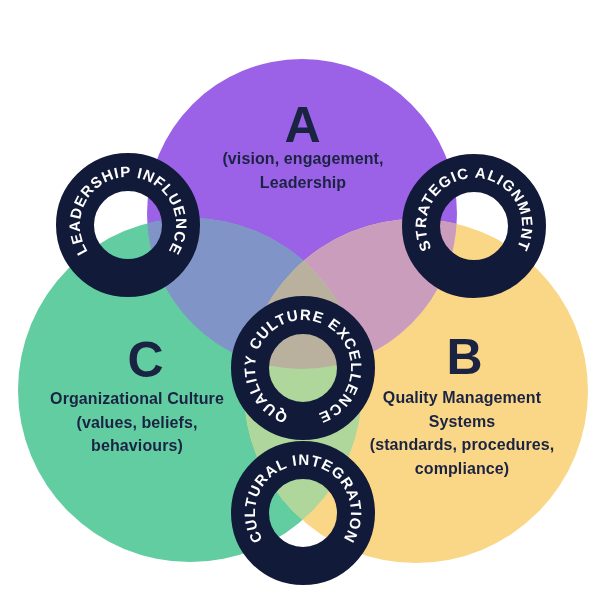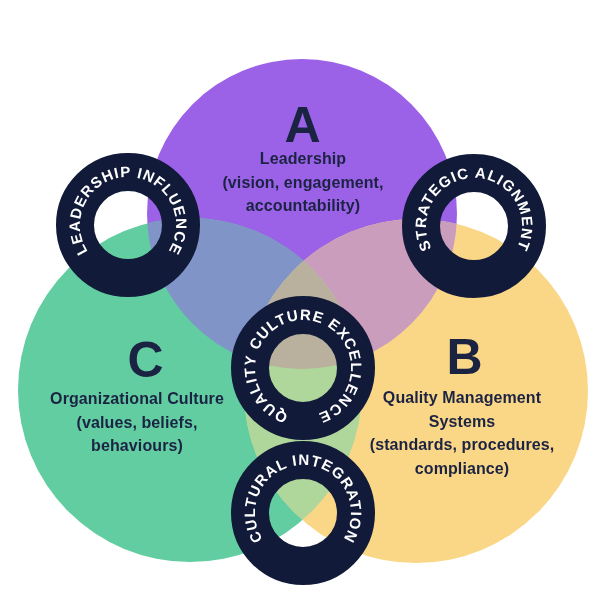--- a/index.html
+++ b/index.html
@@ -73,23 +73,22 @@
     <text class="ring-text" fill="#FFFFFF">
       <textPath href="#arcQCE" startOffset="50%" text-anchor="middle">QUALITY CULTURE EXCELLENCE</textPath>
     </text>
     <text class="ring-text" fill="#FFFFFF">
       <textPath href="#arcCI" startOffset="50%" text-anchor="middle">CULTURAL INTEGRATION</textPath>
     </text>
   </svg>
 
   <div class="overlay big-letter" style="left:253px;top:100px;">A</div>
   <div class="overlay desc" style="left:153px;top:147px;">
+    <div>(vision, engagement,</div>
     <div>Leadership</div>
-    <div>(vision, engagement,</div>
-    <div>accountability)</div>
   </div>
 
   <div class="overlay big-letter" style="left:96px;top:335px;">C</div>
   <div class="overlay desc" style="left:-13px;top:387px;">
     <div>Organizational Culture</div>
     <div>(values, beliefs,</div>
     <div>behaviours)</div>
   </div>
 
   <div class="overlay big-letter" style="left:415px;top:332px;">B</div>

